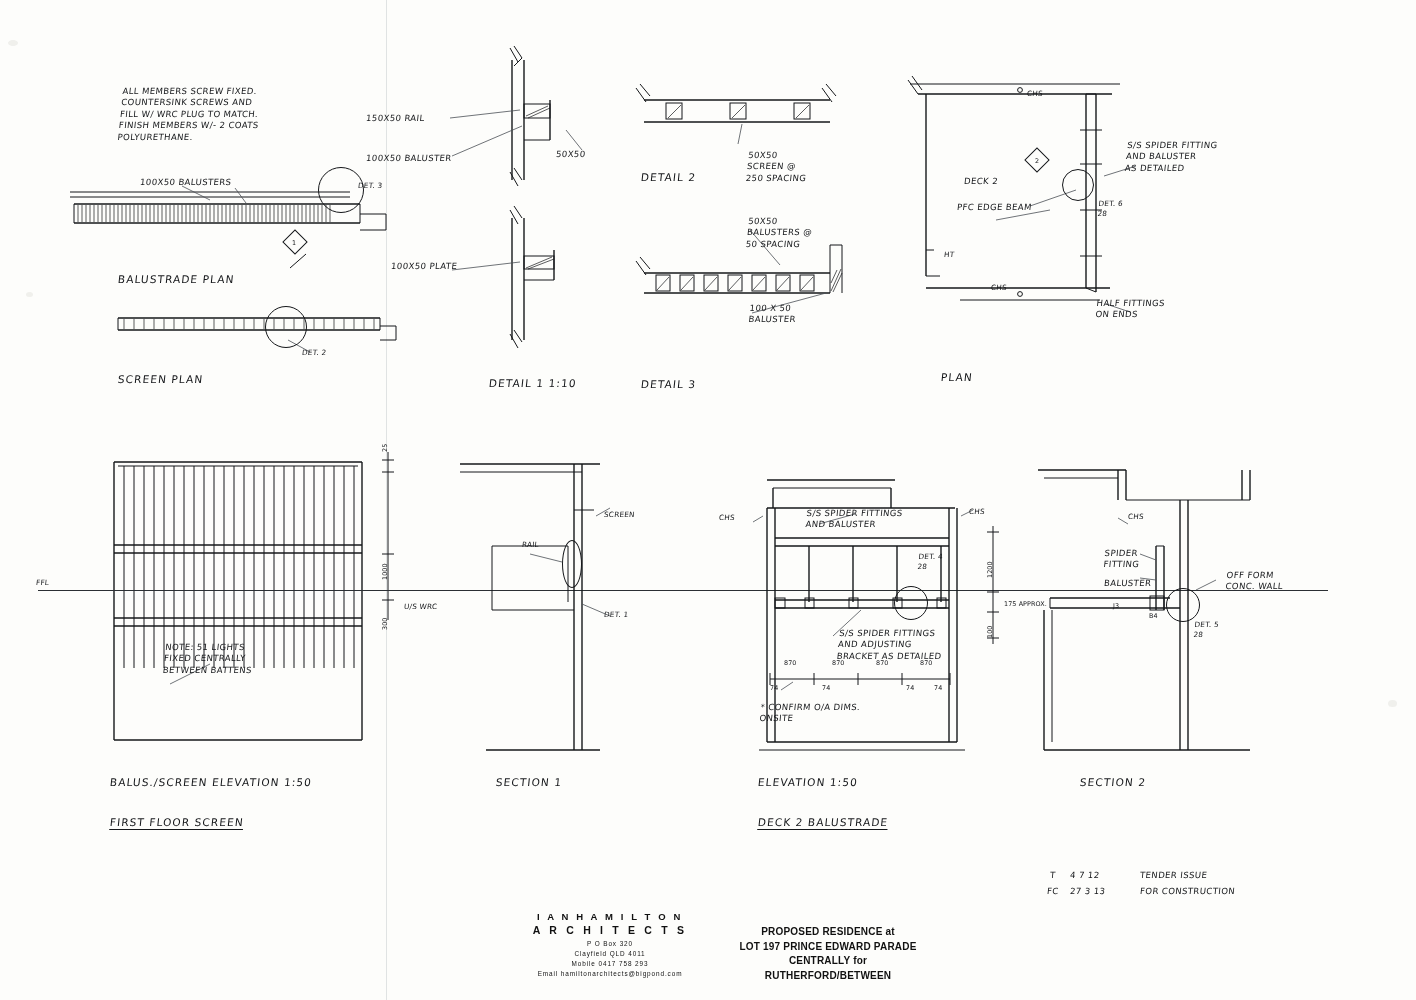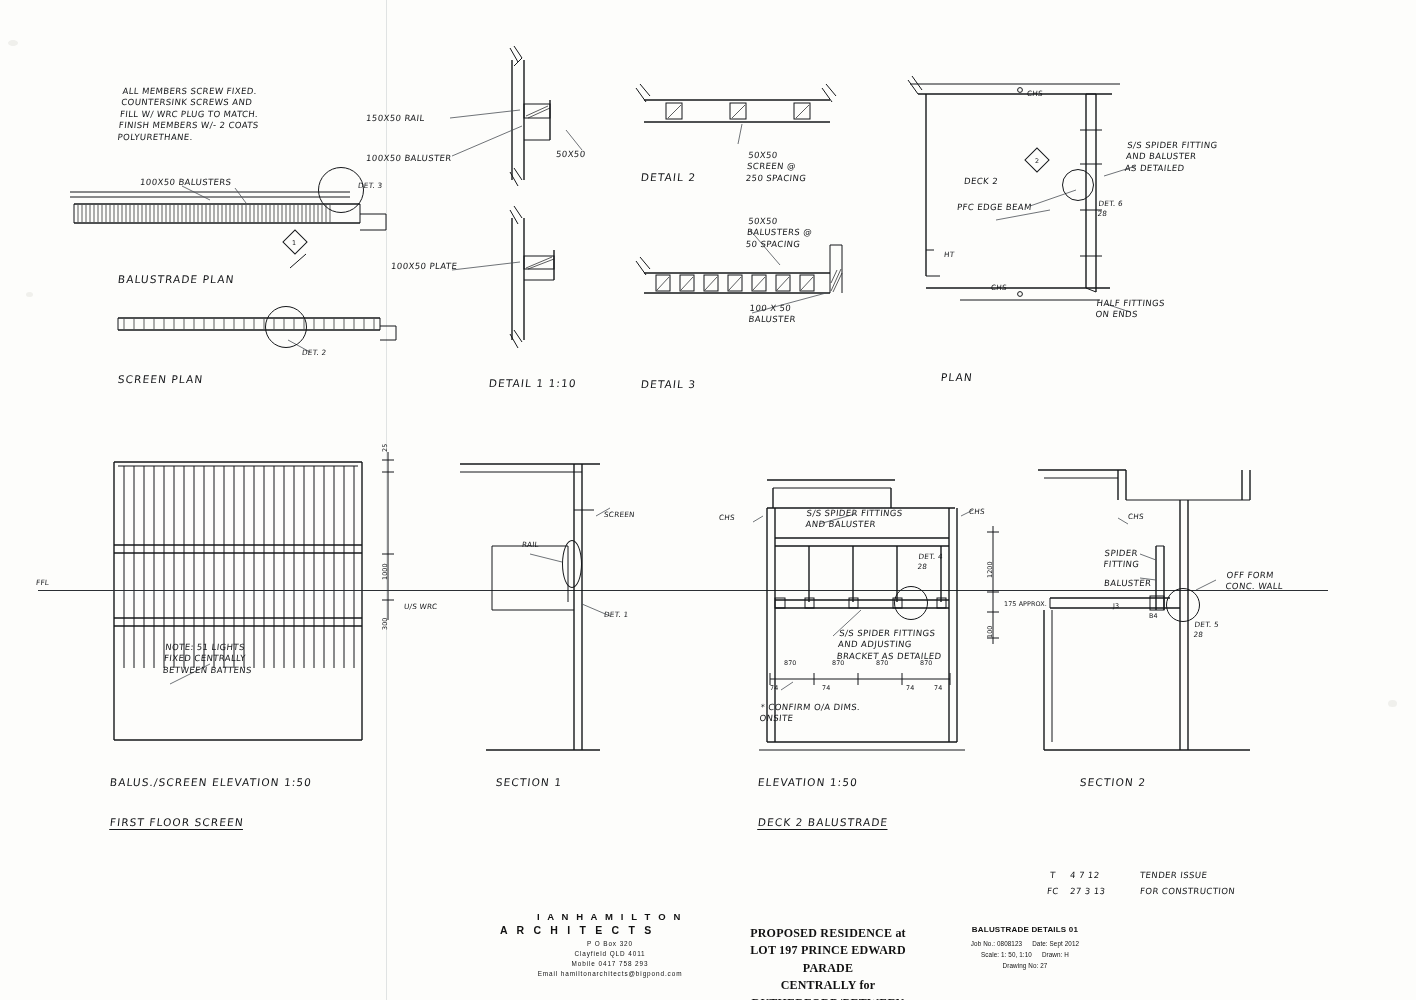--- a/index.html
+++ b/index.html
@@ -56,23 +56,23 @@
   
   #titleblock {
     position: absolute;
     left: 500px; top: 905px;
     width: 620px; height: 72px;
     font-family: "Liberation Sans", sans-serif;
     color: #111;
   }
   .tb-col { position: absolute; }
   .tb-firm { font-size: 9.5px; letter-spacing: 2.6px; font-weight: 700; text-align: center; }
-  .tb-firm2 { font-size: 10.5px; letter-spacing: 3.2px; font-weight: 700; text-align: left; }
+  .tb-firm2 { font-size: 10.5px; letter-spacing: 3.2px; font-weight: 700; text-align: center; }
   .tb-addr { font-size: 6.4px; letter-spacing: 0.9px; text-align: center; line-height: 1.55; }
-  .tb-mid { font-size: 12px; font-weight: 700; text-align: center; line-height: 1.45; letter-spacing: 0.2px; font-family: Liberation Serif, serif; }
+  .tb-mid { font-size: 10px; font-weight: 700; text-align: center; line-height: 1.45; letter-spacing: 0.2px; }
   .tb-right-ttl { font-size: 8px; font-weight: 700; letter-spacing: 0.2px; }
   .tb-right { font-size: 6.3px; line-height: 1.75; letter-spacing: 0.1px; }
 
   .fold { position: absolute; background: #c9cdd0; }
   .smudge { position: absolute; border-radius: 50%; background: #e9e9e6; opacity: .7; }
 </style>
 </head>
 <body>
 
 <div id="sheet">
@@ -666,27 +666,15 @@
 Clayfield  QLD 4011
 Mobile  0417 758 293
 Email hamiltonarchitects@bigpond.com</div>
     </div>
     <div class="tb-col" style="left:230px; top:20px; width:196px;">
       <div class="tb-mid">PROPOSED RESIDENCE at</div>
       <div class="tb-mid">LOT 197 PRINCE EDWARD PARADE</div>
       <div class="tb-mid">CENTRALLY for</div>
       <div class="tb-mid">RUTHERFORD/BETWEEN</div>
     </div>
-    <div class="tb-col" style="left:430px; top:20px; width:190px;">
-      <div class="tb-right-ttl" style="text-align:center;">BALUSTRADE DETAILS 01</div>
-      <div style="margin-top:4px; display:flex; gap:10px; justify-content:center;">
-        <span class="tb-right">Job No.: 0808123</span>
-        <span class="tb-right">Date: Sept 2012</span>
-      </div>
-      <div style="display:flex; gap:10px; justify-content:center;">
-        <span class="tb-right">Scale: 1: 50, 1:10</span>
-        <span class="tb-right">Drawn: H</span>
-      </div>
-      <div class="tb-right" style="text-align:center;">Drawing No: 27</div>
-    </div>
   </div>
 
 </div>
 
 </body></html>

